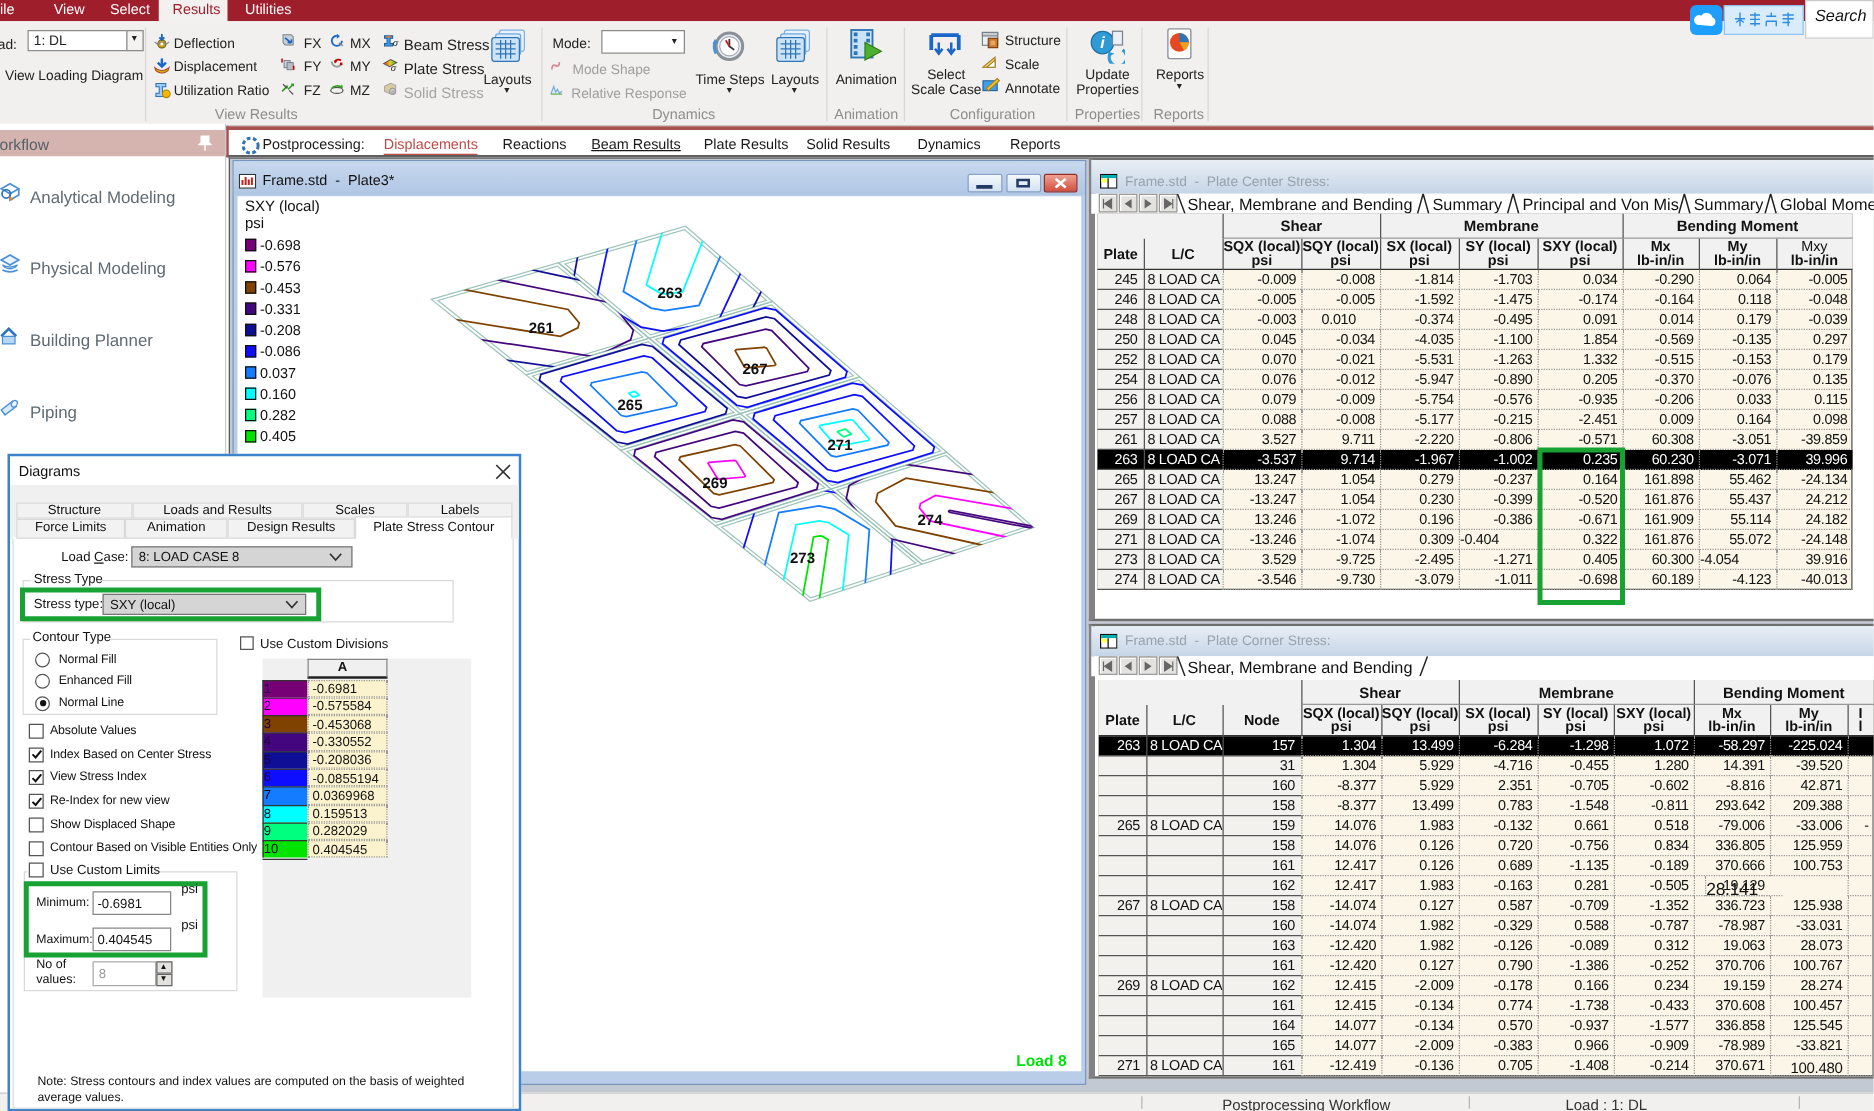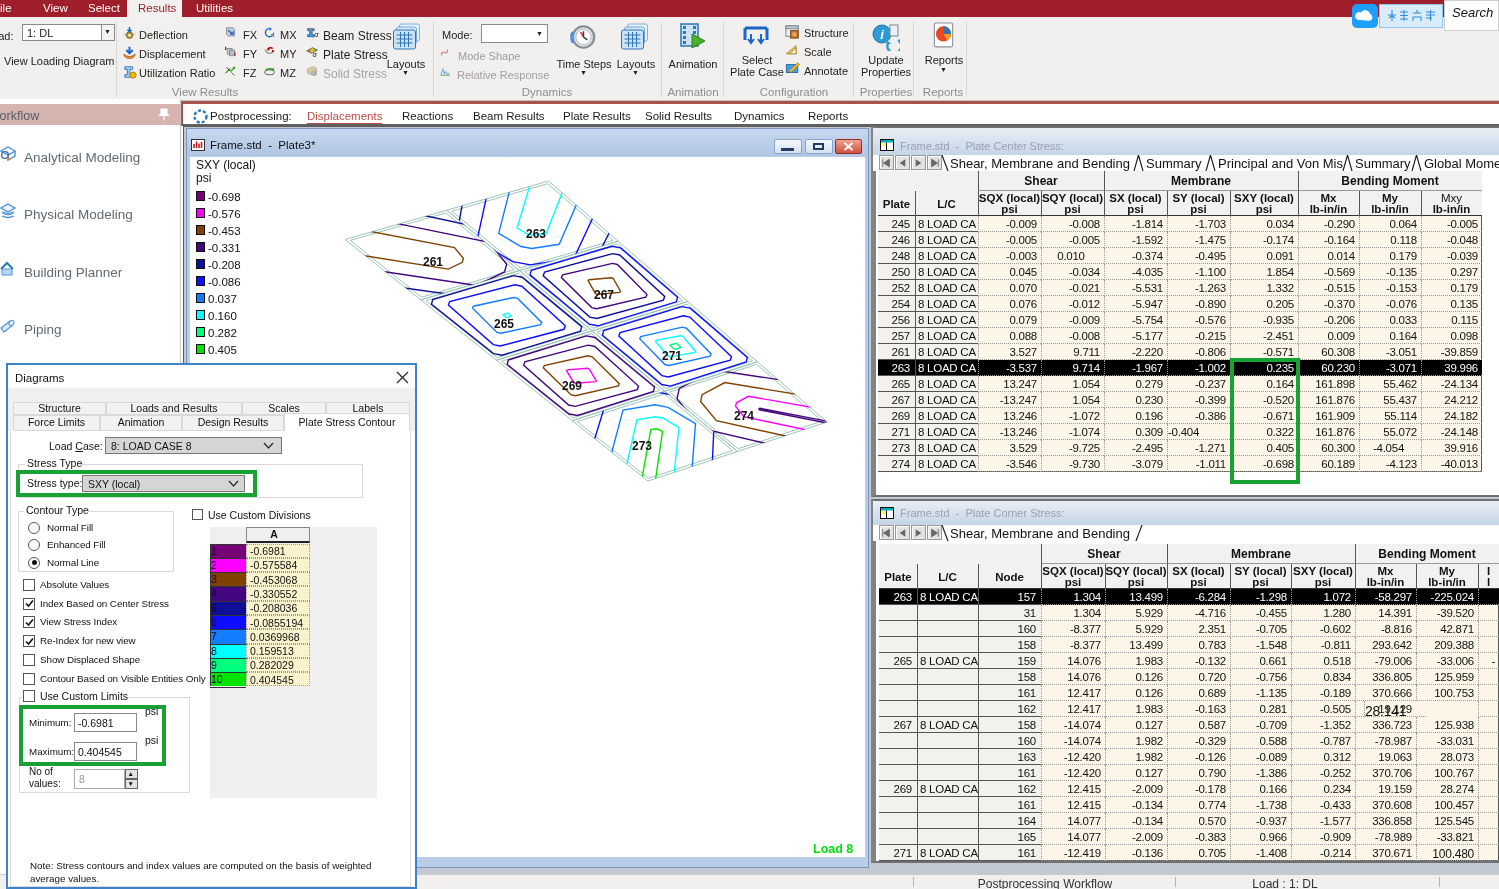--- a/index.html
+++ b/index.html
@@ -173,21 +173,21 @@
     </g>
     <path d="M13 12 L26 19 L13 26 Z" fill="#4CAF30" stroke="#2E7D14"></path>
   </svg>
 <div class="tx" style="left:693px;top:58px;font-size:11px;color:#222;transform:translateX(-50%)">Animation</div>
 <svg class="abs" style="left:741px;top:26px" width="30" height="26" viewBox="0 0 30 26">
     <path d="M4 2 v12 M4 2 h22 M26 2 v12" fill="none" stroke="#1B66C9" stroke-width="3"></path>
     <path d="M10 8 v9 M7 13 l3 4 3 -4" fill="none" stroke="#1B66C9" stroke-width="2"></path>
     <path d="M20 8 v9 M17 13 l3 4 3 -4" fill="none" stroke="#1B66C9" stroke-width="2"></path>
   </svg>
 <div class="tx" style="left:757px;top:54px;font-size:11px;color:#222;transform:translateX(-50%)">Select</div>
-<div class="tx" style="left:757px;top:66px;font-size:11px;color:#222;transform:translateX(-50%)">Plate Case</div>
+<div class="tx" style="left:757px;top:66px;font-size:11px;color:#222;transform:translateX(-50%)">Scale Case</div>
 <svg class="abs" style="left:784px;top:25px" width="17" height="15" viewBox="0 0 16 16">
     <rect x="1" y="1" width="13" height="11" fill="#EAF0F6" stroke="#7A828C"></rect>
     <rect x="1" y="1" width="13" height="3" fill="#C9CED4" stroke="#7A828C"></rect>
     <rect x="6" y="6" width="8" height="8" fill="#C87830" stroke="#7A4010"></rect>
     <rect x="8" y="8" width="4" height="4" fill="#E8A860"></rect>
   </svg>
 <svg class="abs" style="left:784px;top:44px" width="16" height="13" viewBox="0 0 16 16">
     <path d="M1 12 L13 2 L13 12 Z" fill="#F0D060" stroke="#A07820"></path>
     <path d="M5 12 L13 5 L13 12 Z" fill="#fff" stroke="#A07820"></path>
   </svg>
@@ -244,21 +244,21 @@
     <ellipse cx="11.5" cy="5" rx="2.1" ry="2.8" fill="#EAF3FC" stroke="#4A90D9" transform="rotate(35 11.5 5)"></ellipse>
   </svg>
 <div class="tx" style="left:24px;top:322px;font-size:13.5px;color:#5F6A72">Piping</div>
 <div class="abs" style="left:181px;top:101px;width:1318px;height:25px;background:#fff;border-top:3px solid #A8524E;border-left:2px solid #A8524E;border-bottom:2px solid #606060"></div>
 <svg class="abs" style="left:193px;top:109px" width="15" height="15" viewBox="0 0 15 15">
     <circle cx="7.5" cy="7.5" r="6" fill="none" stroke="#2E75B6" stroke-width="2.4" stroke-dasharray="3 2"></circle>
   </svg>
 <div class="tx" style="left:210px;top:110px;font-size:11.5px;color:#1A1A1A">Postprocessing:</div>
 <div class="tx" style="left:307px;top:110px;font-size:11.5px;color:#BE4B48;border-bottom:1.5px solid #BE4B48;padding-bottom:1px;">Displacements</div>
 <div class="tx" style="left:402px;top:110px;font-size:11.5px;color:#1A1A1A;">Reactions</div>
-<div class="tx" style="left:473px;top:110px;font-size:11.5px;color:#1A1A1A;">Beam Results</div>
+<div class="tx" style="left:473px;top:110px;font-size:11.5px;color:#1A1A1A;text-decoration:underline;">Beam Results</div>
 <div class="tx" style="left:563px;top:110px;font-size:11.5px;color:#1A1A1A;">Plate Results</div>
 <div class="tx" style="left:645px;top:110px;font-size:11.5px;color:#1A1A1A;">Solid Results</div>
 <div class="tx" style="left:734px;top:110px;font-size:11.5px;color:#1A1A1A;">Dynamics</div>
 <div class="tx" style="left:808px;top:110px;font-size:11.5px;color:#1A1A1A;">Reports</div>
 <div class="abs" style="left:183px;top:126px;width:1316px;height:748px;background:#C2C9D3;border-top:1.5px solid #5A5A5A;border-left:1.5px solid #5A5A5A"></div>
 <div class="abs" style="left:186px;top:128px;width:683px;height:740px;background:#BACDE8;border:1px solid #7A96BC"></div>
 <div class="abs" style="left:187px;top:129px;width:681px;height:27px;background:linear-gradient(#C8D8EE,#AFC6E4)"></div>
 <svg class="abs" style="left:191px;top:139px" width="14" height="12" viewBox="0 0 14 12">
     <rect x="0.5" y="0.5" width="13" height="11" fill="#fff" stroke="#333"></rect>
     <path d="M3 9 v-4 M5.5 9 V2.5 M8 9 V4.5 M10.5 9 V3" stroke="#C02020" stroke-width="1.6"></path>
@@ -605,21 +605,21 @@
 <div class="abs" style="left:1359px;top:424px;width:62px;height:16px;border-left:1px dotted #999;border-bottom:1px dotted #999;color:#111;font-size:11.5px;letter-spacing:-0.25px;text-align:right;padding:1.5px 4px 0 0px;overflow:hidden">55.072</div>
 <div class="abs" style="left:1421px;top:424px;width:61px;height:16px;border-left:1px dotted #999;border-bottom:1px dotted #999;color:#111;font-size:11.5px;letter-spacing:-0.25px;text-align:right;padding:1.5px 4px 0 0px;overflow:hidden">-24.148</div>
 <div class="abs" style="left:878px;top:440px;width:37px;height:16px;border-left:none;border-bottom:1px solid #555;color:#111;font-size:11.5px;letter-spacing:-0.25px;text-align:right;padding:1.5px 5px 0 0px;overflow:hidden">273</div>
 <div class="abs" style="left:915px;top:440px;width:63px;height:16px;border-left:1px solid #555;border-bottom:1px solid #555;color:#111;font-size:11.5px;letter-spacing:-0.25px;text-align:left;padding:1.5px 0px 0 2px;overflow:hidden">8 LOAD CA</div>
 <div class="abs" style="left:978px;top:440px;width:63px;height:16px;border-left:1px dotted #999;border-bottom:1px dotted #999;color:#111;font-size:11.5px;letter-spacing:-0.25px;text-align:right;padding:1.5px 4px 0 0px;overflow:hidden">3.529</div>
 <div class="abs" style="left:1041px;top:440px;width:63px;height:16px;border-left:1px dotted #999;border-bottom:1px dotted #999;color:#111;font-size:11.5px;letter-spacing:-0.25px;text-align:right;padding:1.5px 4px 0 0px;overflow:hidden">-9.725</div>
 <div class="abs" style="left:1104px;top:440px;width:63px;height:16px;border-left:1px dotted #999;border-bottom:1px dotted #999;color:#111;font-size:11.5px;letter-spacing:-0.25px;text-align:right;padding:1.5px 4px 0 0px;overflow:hidden">-2.495</div>
 <div class="abs" style="left:1167px;top:440px;width:63px;height:16px;border-left:1px dotted #999;border-bottom:1px dotted #999;color:#111;font-size:11.5px;letter-spacing:-0.25px;text-align:right;padding:1.5px 4px 0 0px;overflow:hidden">-1.271</div>
 <div class="abs" style="left:1230px;top:440px;width:68px;height:16px;border-left:1px dotted #999;border-bottom:1px dotted #999;color:#111;font-size:11.5px;letter-spacing:-0.25px;text-align:right;padding:1.5px 4px 0 0px;overflow:hidden">0.405</div>
 <div class="abs" style="left:1298px;top:440px;width:61px;height:16px;border-left:1px dotted #999;border-bottom:1px dotted #999;color:#111;font-size:11.5px;letter-spacing:-0.25px;text-align:right;padding:1.5px 4px 0 0px;overflow:hidden">60.300</div>
-<div class="abs" style="left:1359px;top:440px;width:62px;height:16px;border-left:1px dotted #999;border-bottom:1px dotted #999;color:#111;font-size:11.5px;letter-spacing:-0.25px;text-align:center;padding:1.5px 4px 0 0px;overflow:hidden">-4.054</div>
+<div class="abs" style="left:1359px;top:440px;width:62px;height:16px;border-left:1px dotted #999;border-bottom:1px dotted #999;color:#111;font-size:11.5px;letter-spacing:-0.25px;text-align:left;padding:1.5px 4px 0 0px;overflow:hidden">-4.054</div>
 <div class="abs" style="left:1421px;top:440px;width:61px;height:16px;border-left:1px dotted #999;border-bottom:1px dotted #999;color:#111;font-size:11.5px;letter-spacing:-0.25px;text-align:right;padding:1.5px 4px 0 0px;overflow:hidden">39.916</div>
 <div class="abs" style="left:878px;top:456px;width:37px;height:16px;border-left:none;border-bottom:1px solid #555;color:#111;font-size:11.5px;letter-spacing:-0.25px;text-align:right;padding:1.5px 5px 0 0px;overflow:hidden">274</div>
 <div class="abs" style="left:915px;top:456px;width:63px;height:16px;border-left:1px solid #555;border-bottom:1px solid #555;color:#111;font-size:11.5px;letter-spacing:-0.25px;text-align:left;padding:1.5px 0px 0 2px;overflow:hidden">8 LOAD CA</div>
 <div class="abs" style="left:978px;top:456px;width:63px;height:16px;border-left:1px dotted #999;border-bottom:1px dotted #999;color:#111;font-size:11.5px;letter-spacing:-0.25px;text-align:right;padding:1.5px 4px 0 0px;overflow:hidden">-3.546</div>
 <div class="abs" style="left:1041px;top:456px;width:63px;height:16px;border-left:1px dotted #999;border-bottom:1px dotted #999;color:#111;font-size:11.5px;letter-spacing:-0.25px;text-align:right;padding:1.5px 4px 0 0px;overflow:hidden">-9.730</div>
 <div class="abs" style="left:1104px;top:456px;width:63px;height:16px;border-left:1px dotted #999;border-bottom:1px dotted #999;color:#111;font-size:11.5px;letter-spacing:-0.25px;text-align:right;padding:1.5px 4px 0 0px;overflow:hidden">-3.079</div>
 <div class="abs" style="left:1167px;top:456px;width:63px;height:16px;border-left:1px dotted #999;border-bottom:1px dotted #999;color:#111;font-size:11.5px;letter-spacing:-0.25px;text-align:right;padding:1.5px 4px 0 0px;overflow:hidden">-1.011</div>
 <div class="abs" style="left:1230px;top:456px;width:68px;height:16px;border-left:1px dotted #999;border-bottom:1px dotted #999;color:#111;font-size:11.5px;letter-spacing:-0.25px;text-align:right;padding:1.5px 4px 0 0px;overflow:hidden">-0.698</div>
 <div class="abs" style="left:1298px;top:456px;width:61px;height:16px;border-left:1px dotted #999;border-bottom:1px dotted #999;color:#111;font-size:11.5px;letter-spacing:-0.25px;text-align:right;padding:1.5px 4px 0 0px;overflow:hidden">60.189</div>
 <div class="abs" style="left:1359px;top:456px;width:62px;height:16px;border-left:1px dotted #999;border-bottom:1px dotted #999;color:#111;font-size:11.5px;letter-spacing:-0.25px;text-align:right;padding:1.5px 4px 0 0px;overflow:hidden">-4.123</div>

